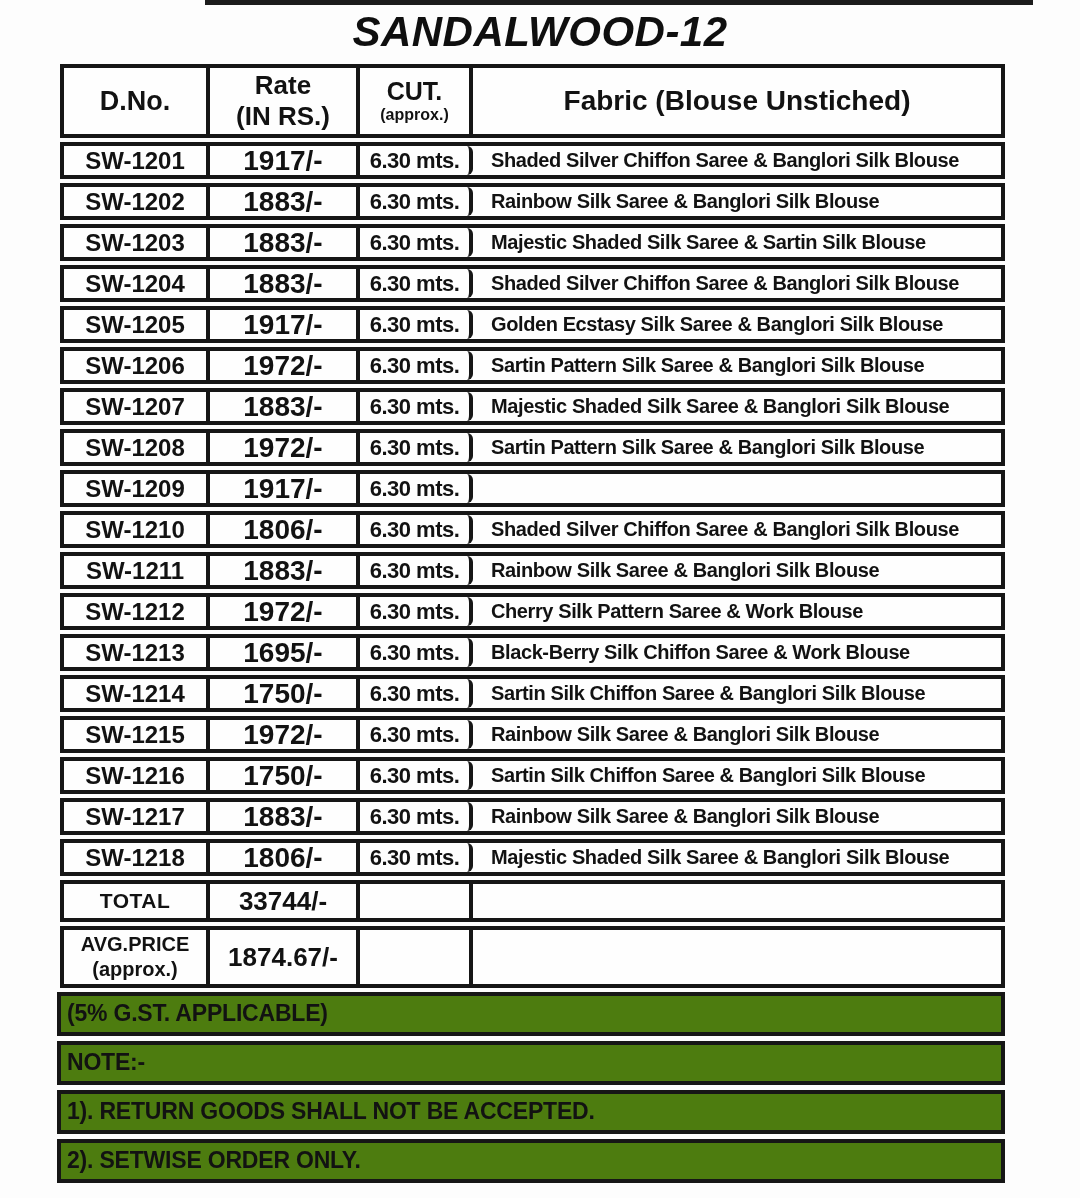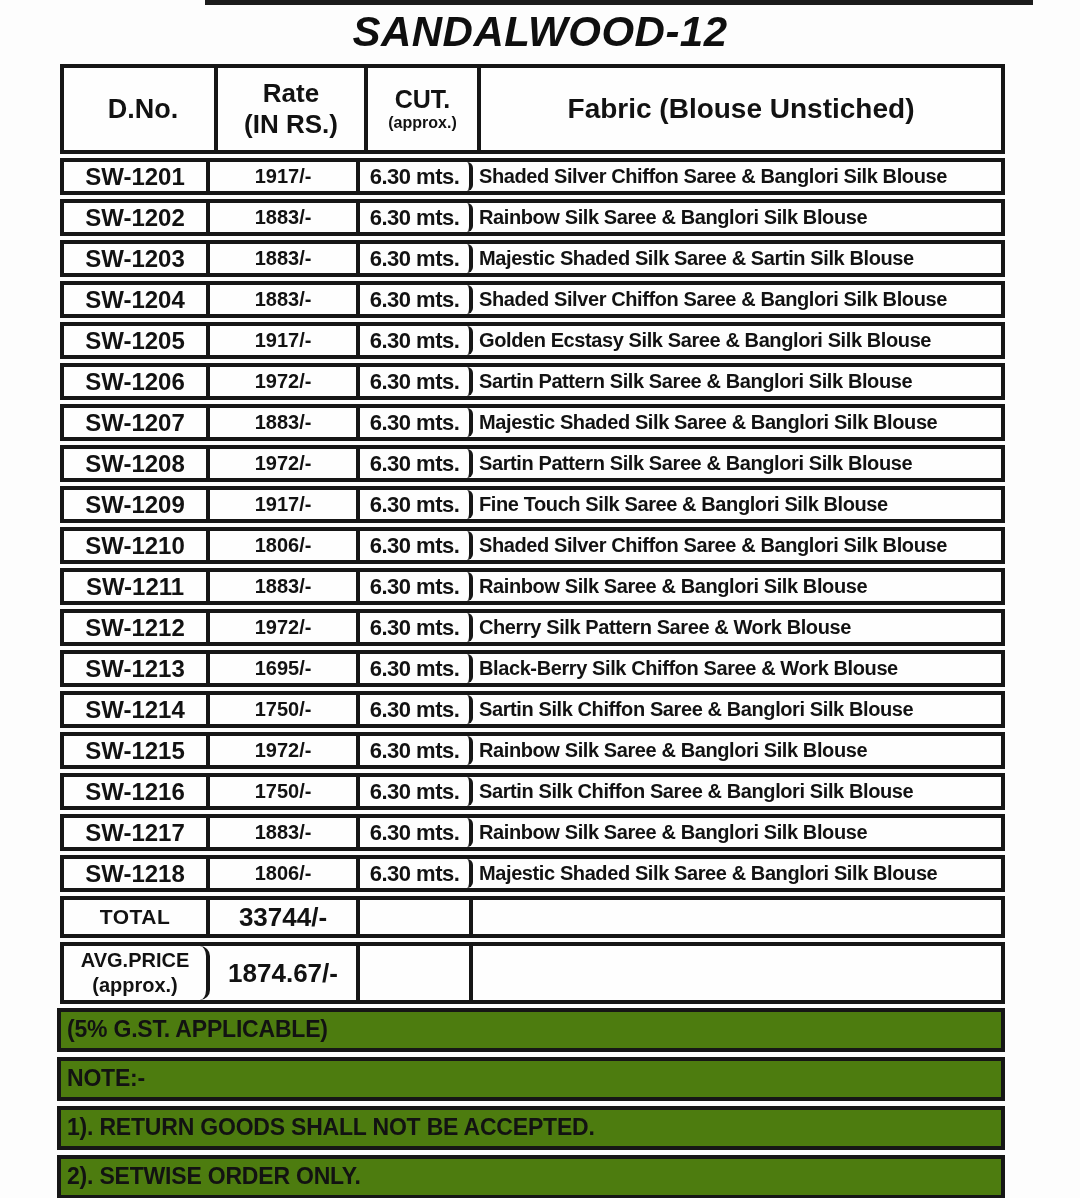--- a/index.html
+++ b/index.html
@@ -36,37 +36,37 @@
   .cell {
     display: flex;
     flex-direction: column;
     justify-content: center;
     align-items: center;
     overflow: hidden;
   }
   .c-dno   { width: 146px; border-right: 4px solid #161616; }
   .c-rate  { width: 150px; border-right: 4px solid #161616; }
   .c-cut   { width: 113px; border-right: 4px solid #161616; }
-  .c-fabric{ flex: 1; align-items: flex-start; padding-left: 6px; }
-  .header-row { height: 90px; padding-left: 8px; }
+  .c-fabric{ flex: 1; align-items: flex-start; padding-left: 18px; }
+  .header-row { height: 74px; }
   .header-row .c-dno { font-size: 27px; font-weight: bold; }
   .hdr-line { font-size: 26px; font-weight: bold; line-height: 1.2; }
   .cut-line1 { font-size: 25px; font-weight: bold; line-height: 1.1; }
   .cut-line2 { font-size: 16px; font-weight: bold; line-height: 1.2; }
   .fabric-hdr { align-items: center; padding-left: 0; font-size: 28px; font-weight: bold; }
   .data-row { height: 37px; }
   .data-row .c-dno   { font-size: 24px; font-weight: bold; }
-  .data-row .c-rate  { font-size: 20px; font-weight: bold; }
+  .data-row .c-rate  { font-size: 28px; font-weight: bold; }
   .data-row .c-cut   { font-size: 22px; font-weight: bold; letter-spacing: -0.5px; border-radius: 6px; }
   .data-row .c-fabric{ font-size: 20px; font-weight: bold; letter-spacing: -0.4px; white-space: nowrap; }
   .total-row { height: 42px; }
   .total-row .c-dno  { font-size: 21px; font-weight: bold; letter-spacing: 0.5px; }
   .total-row .c-rate { font-size: 26px; font-weight: bold; }
   .avg-row { height: 62px; }
-  .avg-row .c-dno  { font-size: 20px; font-weight: bold; line-height: 1.25; border-radius: 10px; }
+  .avg-row .c-dno  { font-size: 20px; font-weight: bold; line-height: 1.25; }
   .avg-row .c-rate { font-size: 26px; font-weight: bold; }
   .wide-box {
     margin: 0 0 5px 57px;
     width: 948px;
     border: 4px solid #161616;
     background: #4d7c0f;
     font-size: 23px;
     font-weight: bold;
     padding: 4px 6px 5px 6px;
     letter-spacing: -0.2px;
@@ -147,21 +147,20 @@
     <div class="cell c-dno">SW-1208</div>
     <div class="cell c-rate">1972/-</div>
     <div class="cell c-cut">6.30 mts.</div>
     <div class="cell c-fabric">Sartin Pattern Silk Saree &amp; Banglori Silk Blouse</div>
   </div>
 
   <div class="row data-row">
     <div class="cell c-dno">SW-1209</div>
     <div class="cell c-rate">1917/-</div>
     <div class="cell c-cut">6.30 mts.</div>
-    <div class="cell c-fabric">Fine Touch Silk Saree &amp; Banglori Silk Blouse</div>
   </div>
 
   <div class="row data-row">
     <div class="cell c-dno">SW-1210</div>
     <div class="cell c-rate">1806/-</div>
     <div class="cell c-cut">6.30 mts.</div>
     <div class="cell c-fabric">Shaded Silver Chiffon Saree &amp; Banglori Silk Blouse</div>
   </div>
 
   <div class="row data-row">

